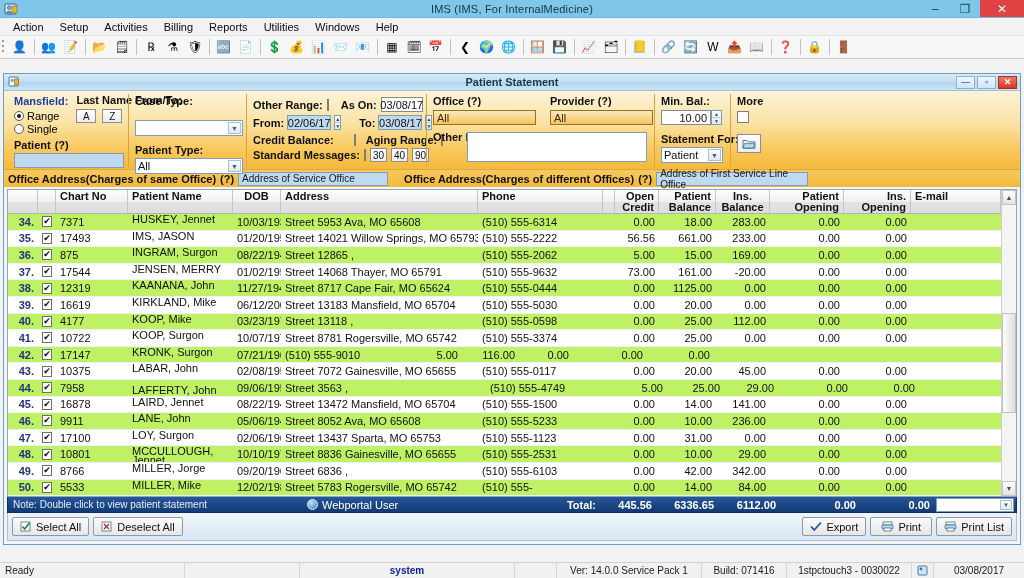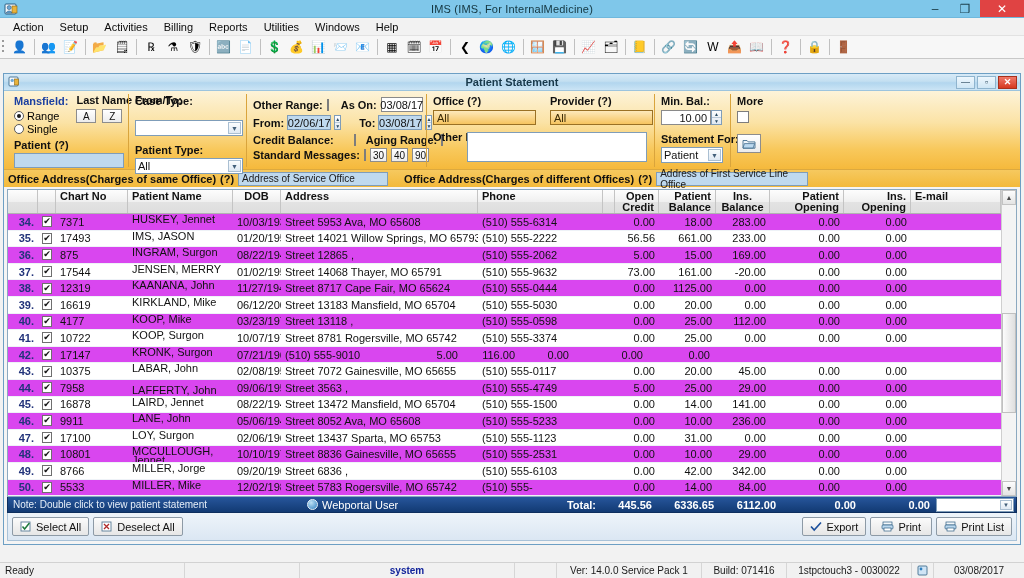--- a/index.html
+++ b/index.html
@@ -205,21 +205,21 @@
   #grid-head .hc {
     border-right:1px solid #c4c4c4; padding:1px 4px;
     display:flex; align-items:flex-start; line-height:11px;
     overflow:hidden;
   }
   #grid-body { flex:1; overflow:hidden; }
   .grow {
     display:flex; height:16.6px; font-size:11px; color:#111;
     border-bottom:1px solid #eef2f7;
   }
-  .grow.alt { background:#d946ef; }
+  .grow.alt { background:#bef264; }
   .grow .gc { padding:1px 4px; display:flex; align-items:center; overflow:hidden; white-space:nowrap;}
   .gc.r { justify-content:flex-end; }
   .gc.c { justify-content:center; }
   .idx { font-weight:700; color:#22337a; justify-content:flex-end; }
   .chk {
     width:11px;height:11px;border:1px solid #6f6f6f;background:#fff;
     display:flex;align-items:center;justify-content:center;
     font-size:9px; color:#111; line-height:1;
   }
 
@@ -807,21 +807,21 @@
             </div>
             <div class="grow alt">
               <div class="gc idx" style="width: 30px;">44.</div>
               <div class="gc c" style="width: 18px;">
                 <span class="chk">✔</span>
               </div>
               <div class="gc " style="width: 72px;">7958</div>
               <div class="gc " style="width: 105px; white-space: normal; line-height: 8.3px; align-items: flex-start; padding-top: 6px;">LAFFERTY, John</div>
               <div class="gc " style="width: 48px;">09/06/1951</div>
               <div class="gc " style="width: 197px;">Street 3563 ,</div>
-              <div class="gc " style="width: 125px;">(510) 555-4749</div>
+              <div class="gc " style="width: 125px; margin-left: 8px;">(510) 555-4749</div>
               <div class="gc " style="width: 12px;"></div>
               <div class="gc r" style="width: 44px;">5.00</div>
               <div class="gc r" style="width: 57px;">25.00</div>
               <div class="gc r" style="width: 54px;">29.00</div>
               <div class="gc r" style="width: 74px;">0.00</div>
               <div class="gc r" style="width: 67px;">0.00</div>
               <div class="gc " style="width: 90px;"></div>
             </div>
             <div class="grow">
               <div class="gc idx" style="width: 30px;">45.</div>

